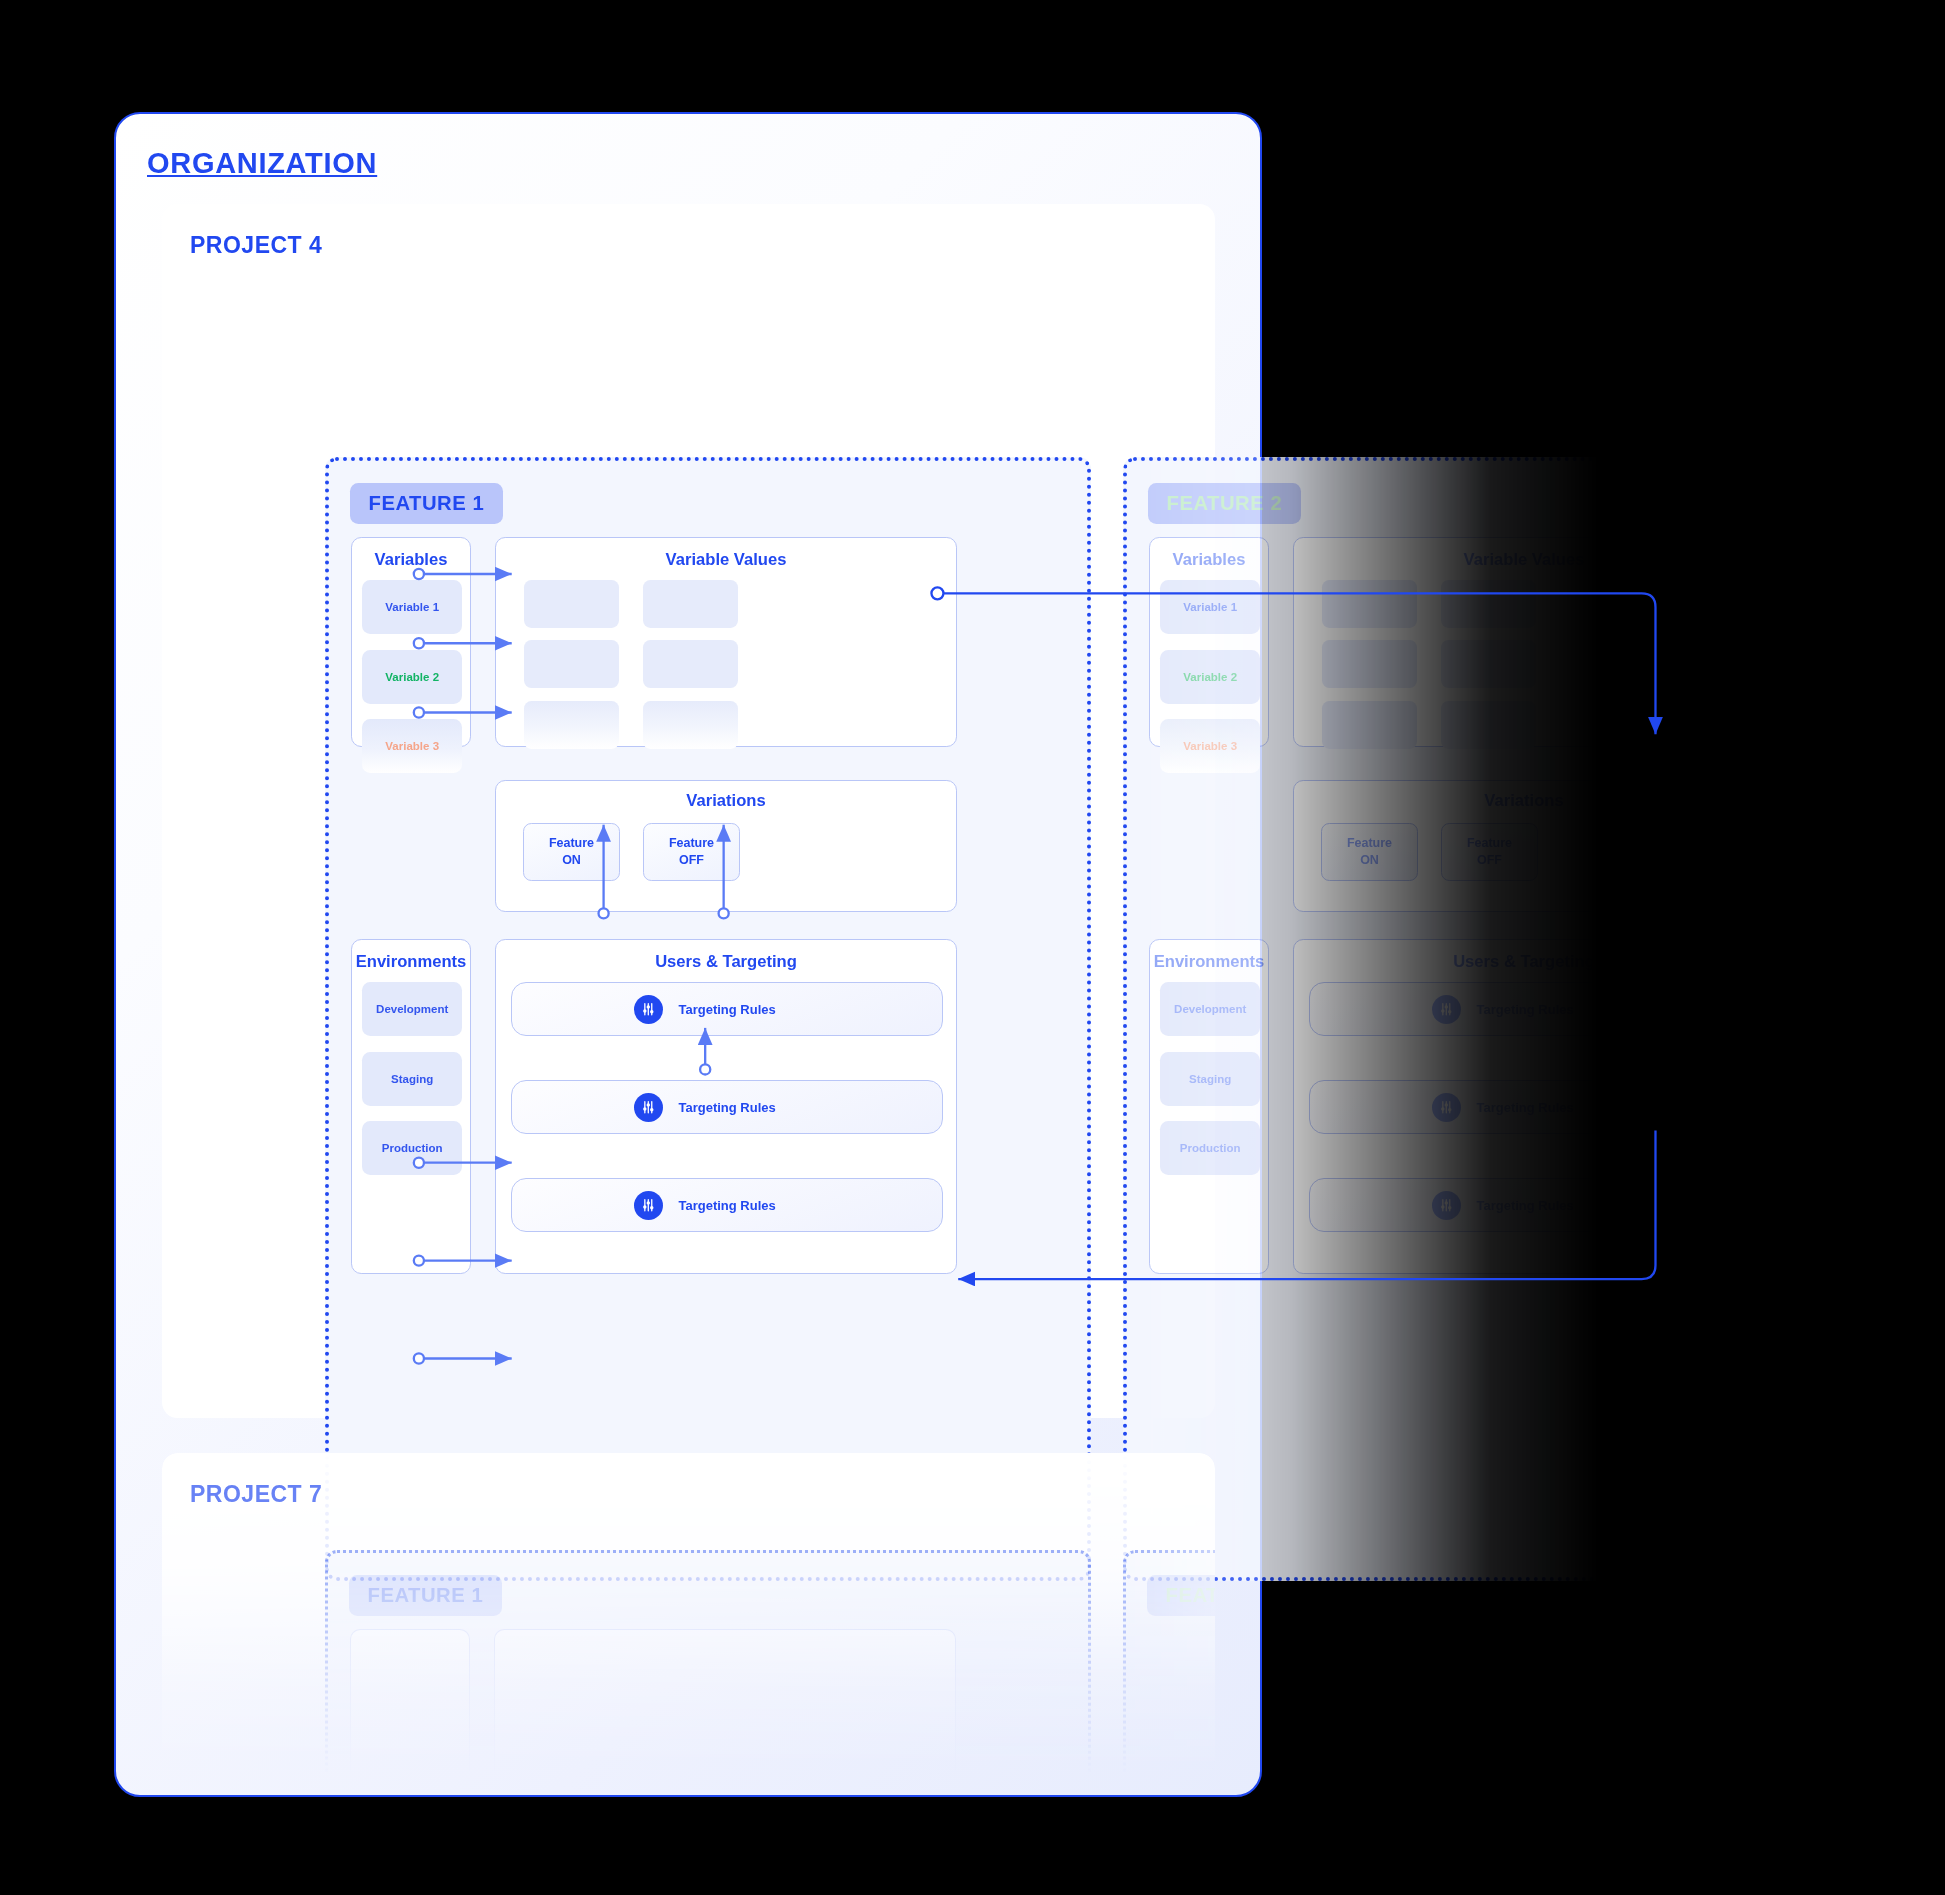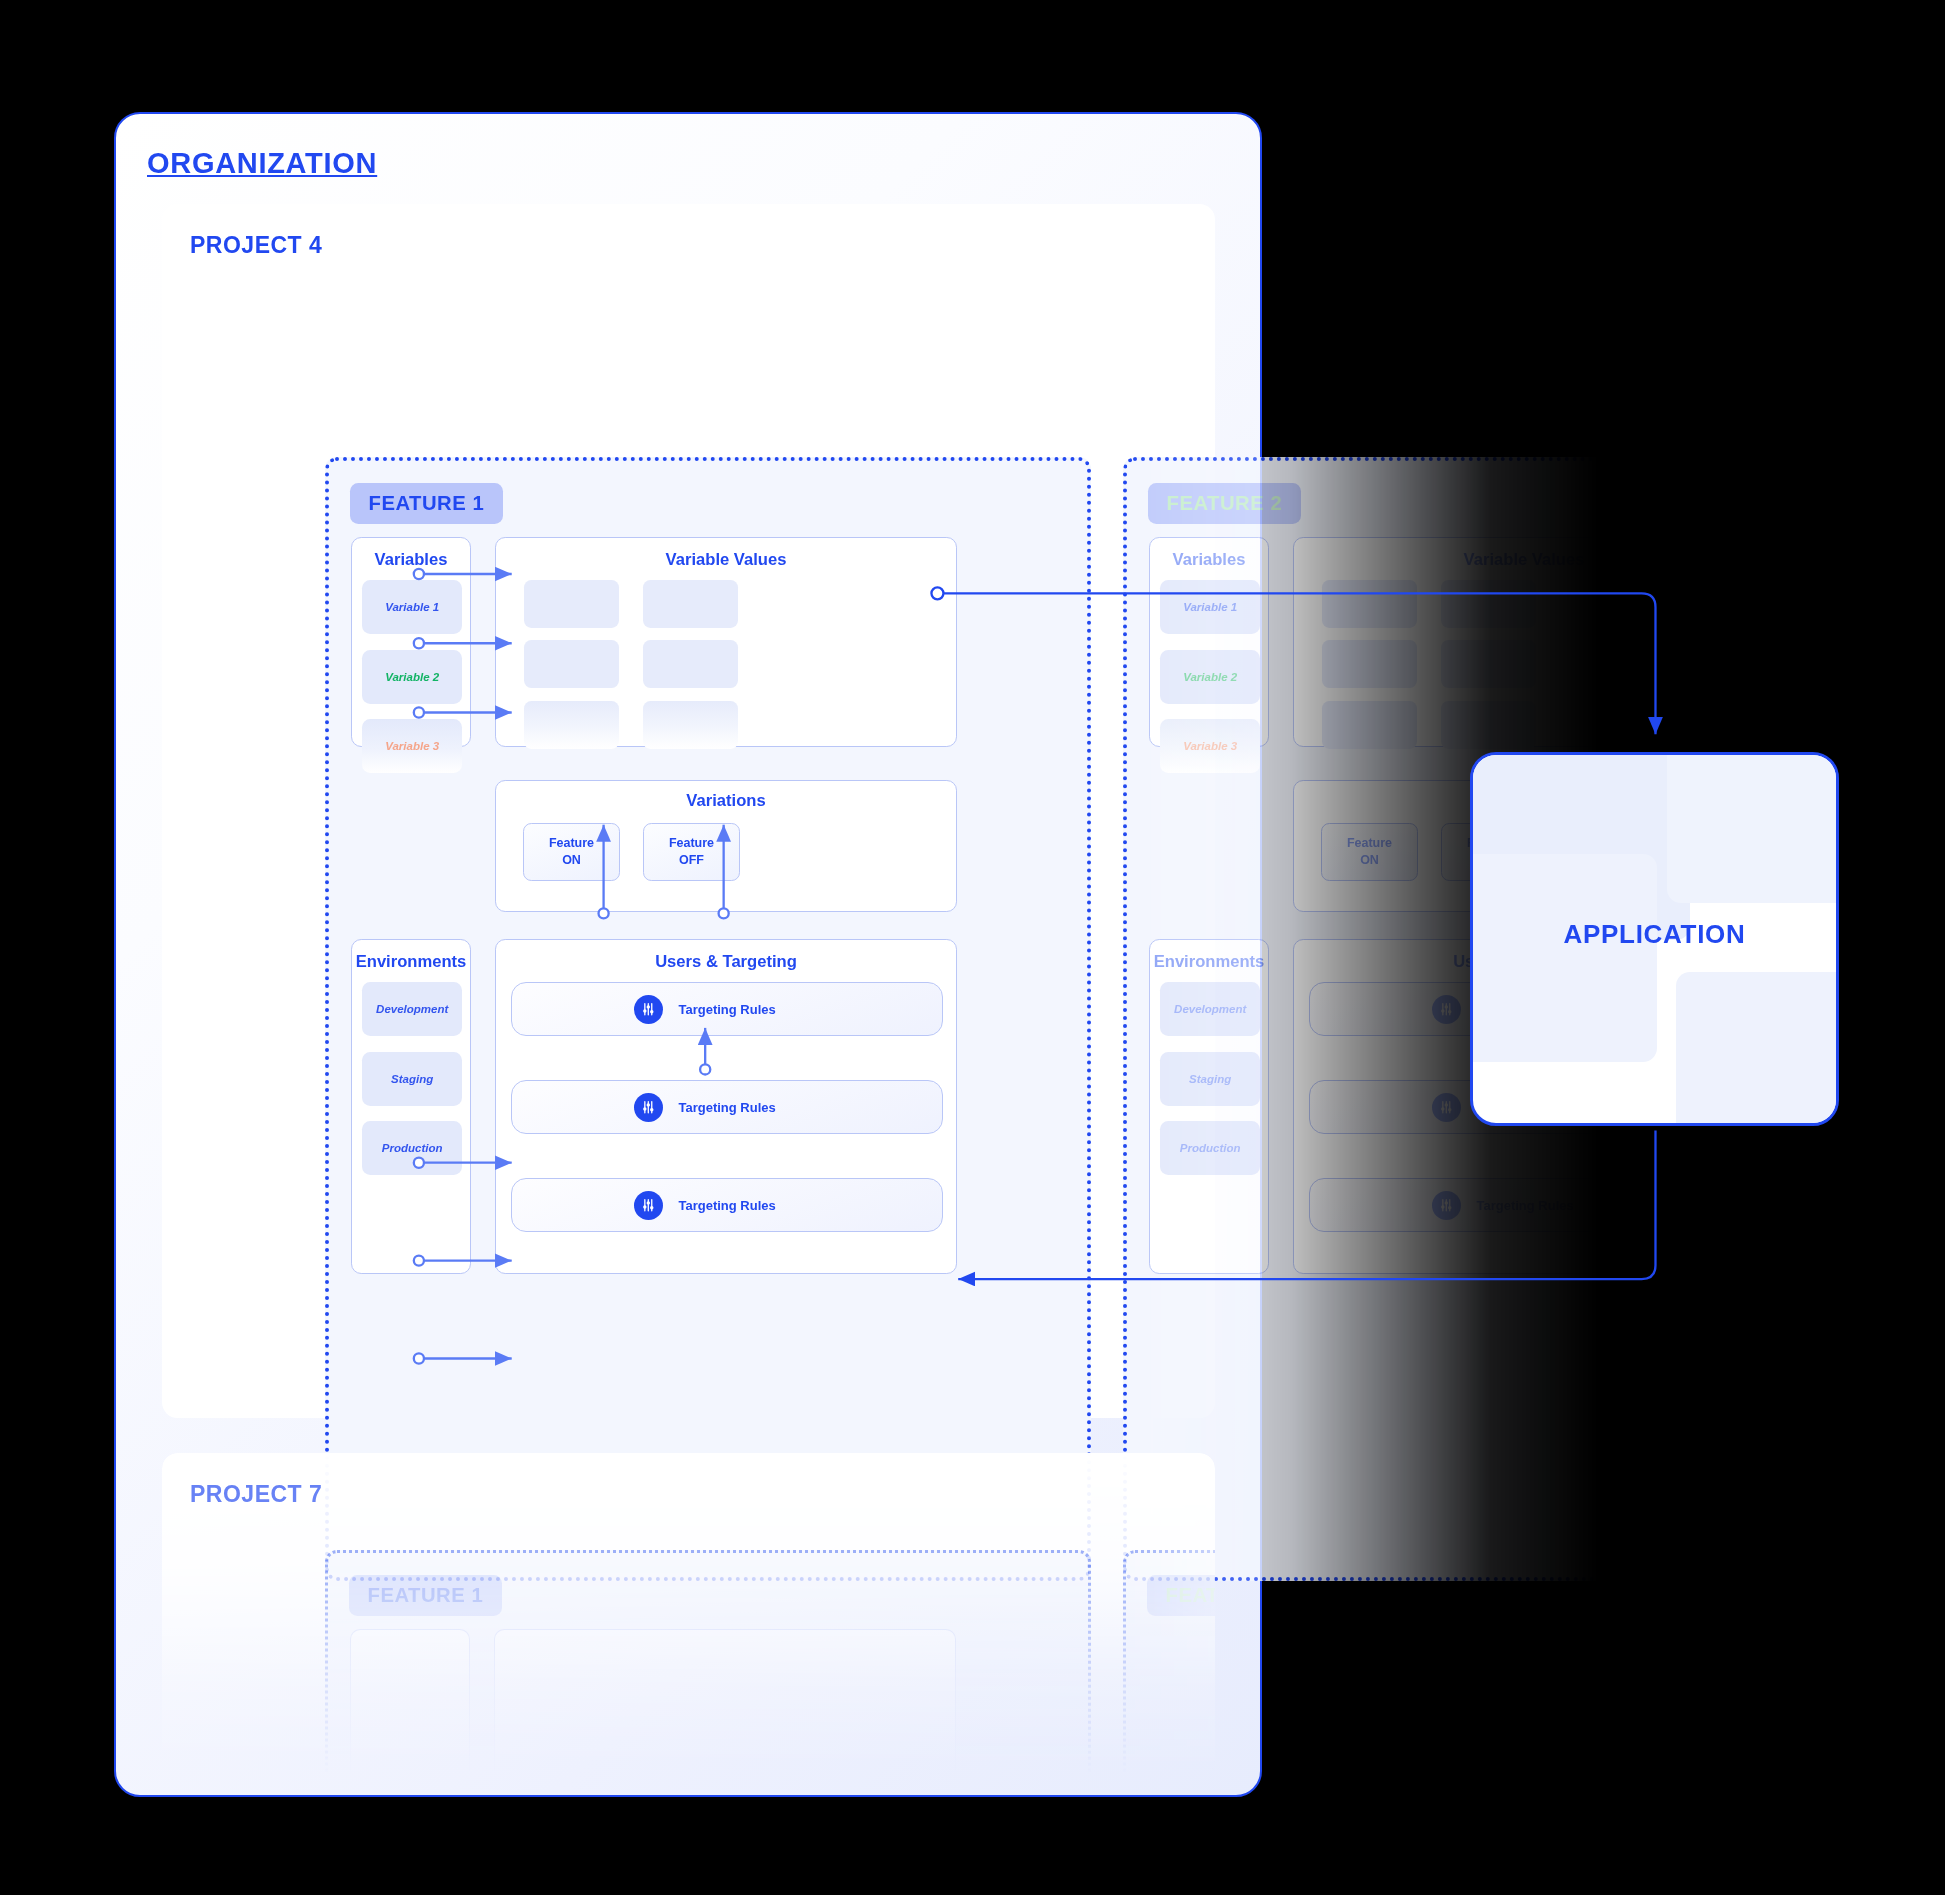--- a/index.html
+++ b/index.html
@@ -52,21 +52,21 @@
     position:absolute;background:#ffffff;border:1.4px solid #b9c6f7;border-radius:10.2px;
     box-sizing:border-box;
   }
   .panel-title{
     position:absolute;left:0;right:0;text-align:center;
     font-size:16.6px;font-weight:700;color:#2148f0;
   }
   .chip{
     position:absolute;border-radius:8.3px;background:#e3e9fb;
     display:flex;align-items:center;justify-content:center;
-    font-size:11.5px;font-weight:700;font-style:italic;
+    font-size:11.5px;font-weight:700;
   }
   .blank-chip{background:#e6ebfb;border-radius:7.4px;position:absolute;}
 
   
   #f1-variables{left:22px;top:76px;width:120px;height:210px;}
   #f1-values{left:166px;top:76px;width:462px;height:210px;}
   #f1-variations{left:166px;top:319px;width:462px;height:132px;}
   #f1-envs{left:22px;top:478px;width:120px;height:335px;}
   #f1-targeting{left:166px;top:478px;width:462px;height:335px;}
 
@@ -354,27 +354,20 @@
         <div class="panel" style="left:166px;top:76px;width:462px;height:194px;border-color:#d6deface;"></div>
       </div>
       <div class="p2-feature" style="left:961px;top:97px;width:766px;height:249px;
            -webkit-mask-image:linear-gradient(to right,rgba(0,0,0,1) 0%,rgba(0,0,0,.25) 20%,rgba(0,0,0,0) 35%);
            mask-image:linear-gradient(to right,rgba(0,0,0,1) 0%,rgba(0,0,0,.25) 20%,rgba(0,0,0,0) 35%);">
         <div class="p2-badge" style="color:#d4f0d8;">FEATURE 2</div>
       </div>
     </div>
   </div>
 
-  <div id="app-card">
-    <div class="app-deco" style="left:-42px;top:-37px;width:259px;height:222px;"></div>
-    <div class="app-deco" style="left:194px;top:-37px;width:212px;height:185px;background:#eff3fd;"></div>
-    <div class="app-deco" style="left:-42px;top:99px;width:226px;height:208px;background:#eef2fd;"></div>
-    <div class="app-deco" style="left:203px;top:217px;width:203px;height:185px;background:#eef2fd;"></div>
-    <div id="app-label">APPLICATION</div>
-  </div>
 
   <svg id="wires" xmlns="http://www.w3.org/2000/svg" viewBox="0 0 4214 4106" width="1946" height="1896">
     <defs>
       <marker id="ah" markerWidth="9" markerHeight="9" refX="7.4" refY="3.2" orient="auto">
         <path d="M0,0 L7.4,3.2 L0,6.4 Z" fill="#5a7bf5"></path>
       </marker>
       <marker id="ahdark" markerWidth="9" markerHeight="9" refX="7.4" refY="3.2" orient="auto">
         <path d="M0,0 L7.4,3.2 L0,6.4 Z" fill="#2148f0"></path>
       </marker>
     </defs>

